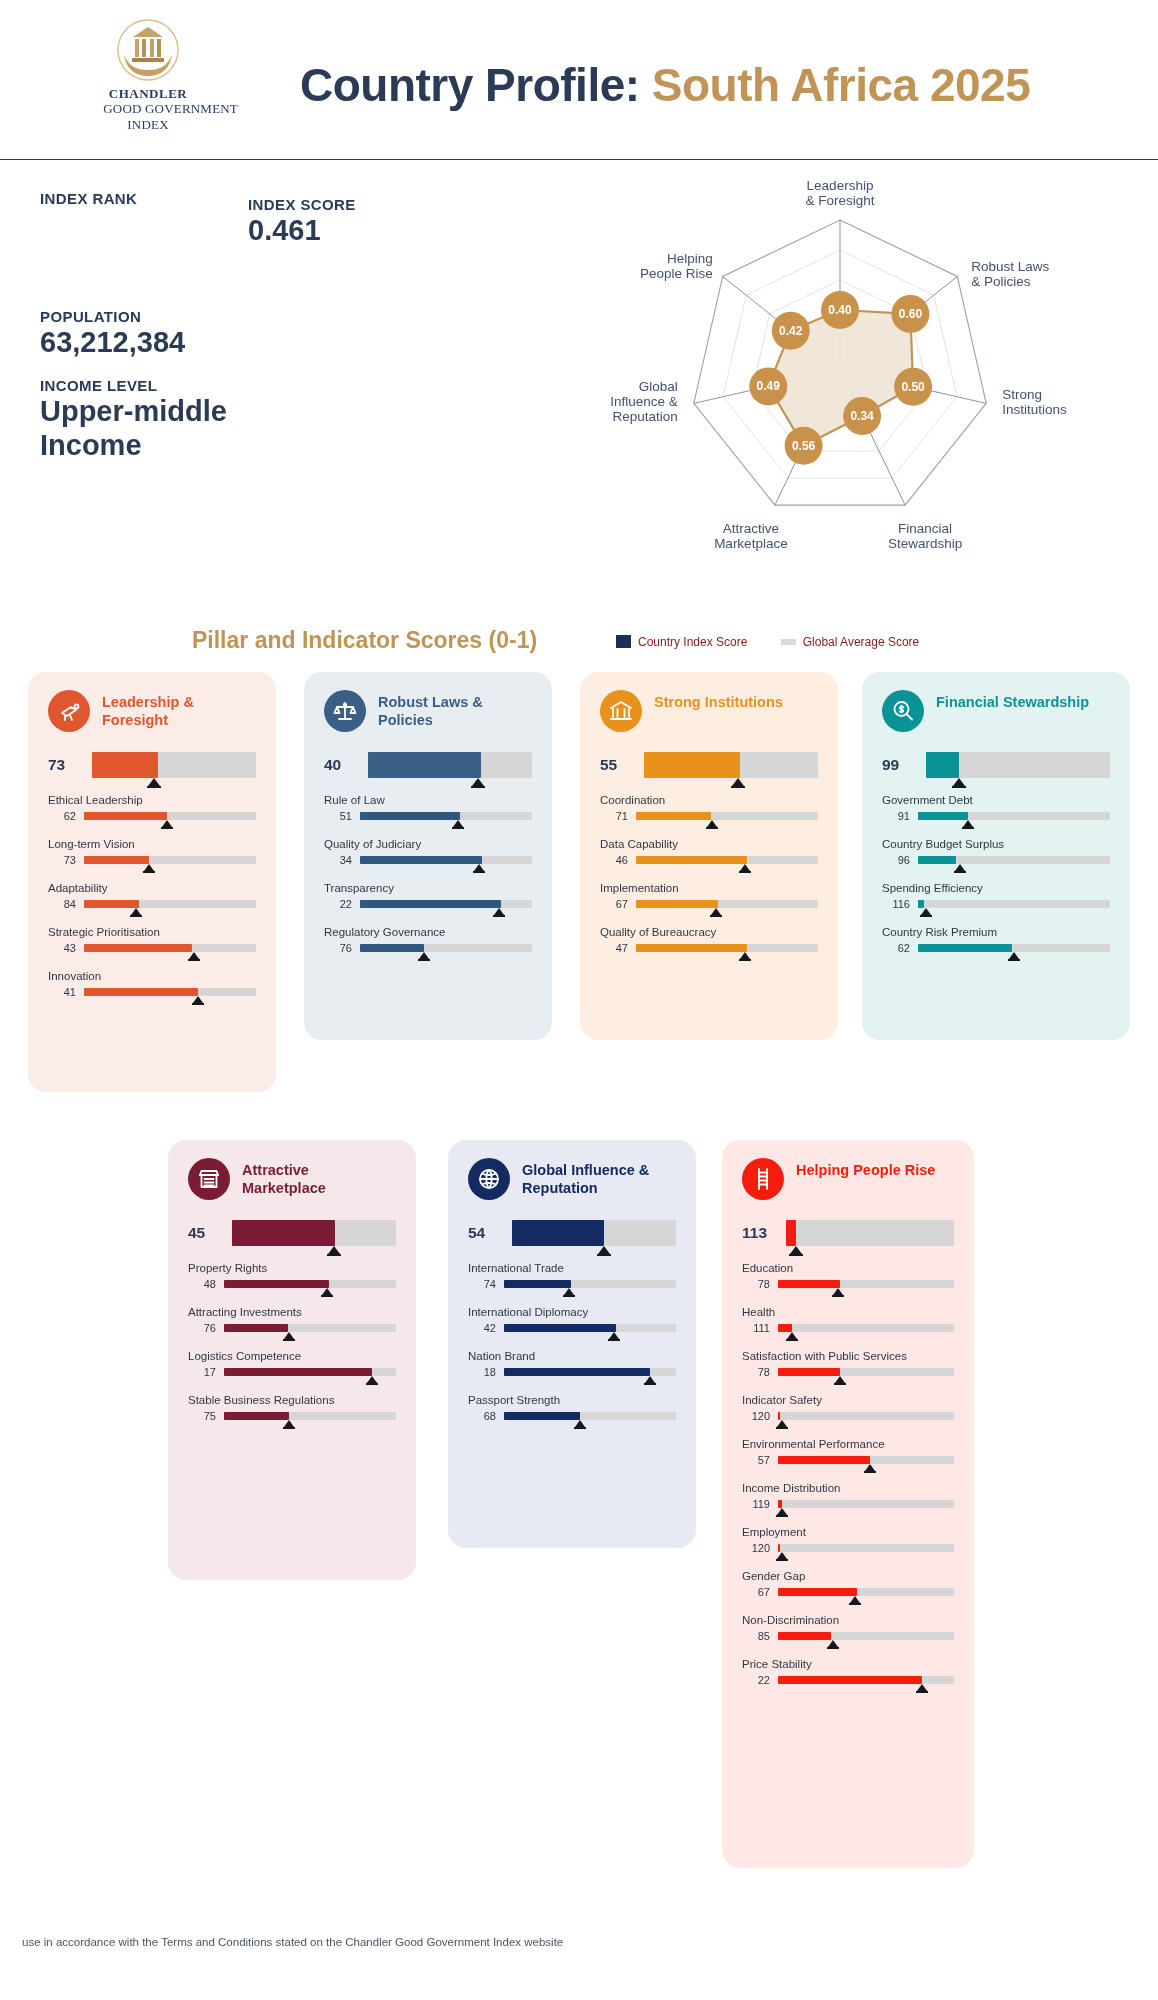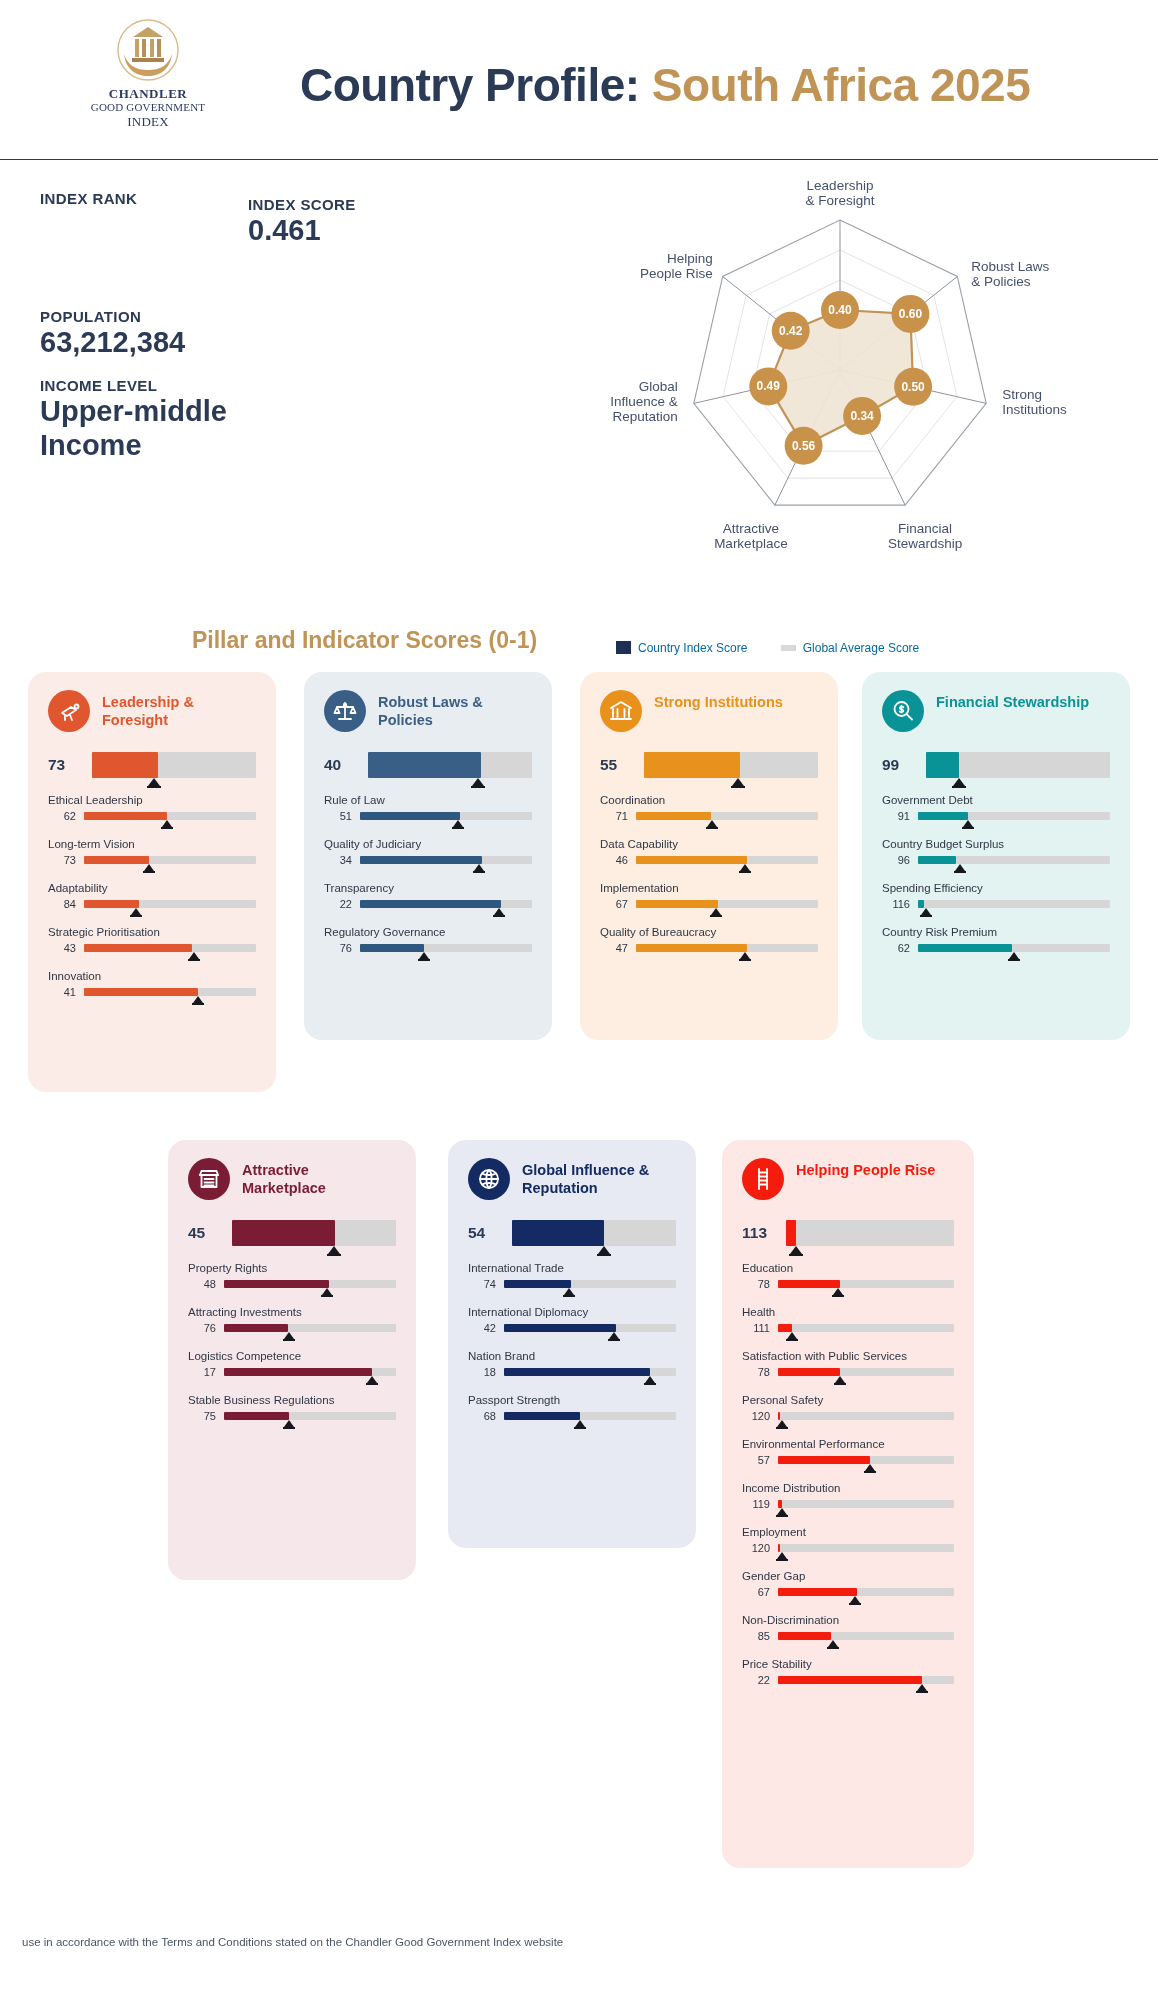--- a/index.html
+++ b/index.html
@@ -14,21 +14,21 @@
 
   
   .header { position: relative; height: 188px; }
   .logo-wrap {
     position: absolute; left: 58px; top: 18px;
     width: 180px; text-align: center;
   }
   .logo-mark { width: 64px; height: 64px; margin: 0 auto 4px; display: block; }
   .logo-text { font-family: "Liberation Serif", serif; color: #2b3a63; line-height: 1.18; }
   .logo-l1 { font-size: 13px; font-weight: 700; letter-spacing: .5px; }
-  .logo-l2 { font-size: 11px; letter-spacing: .2px; }
+  .logo-l2 { font-size: 13px; letter-spacing: .2px; text-align: right; }
   .logo-l3 { font-size: 13px; letter-spacing: .2px; }
 
   .main-title {
     position: absolute; left: 300px; top: 58px; right: 20px;
     font-size: 46px; font-weight: 600; letter-spacing: -0.5px;
     white-space: nowrap;
   }
   .main-title .t-dark { color: #2b3a55; }
   .main-title .t-gold { color: #c09356; }
 
@@ -73,21 +73,21 @@
     font-size: 13.5px; fill: #44506d; font-family: "Liberation Sans", sans-serif;
   }
   .r-val { font-size: 12px; fill: #ffffff; font-weight: 700; font-family:"Liberation Sans",sans-serif;}
 
   
   .sec-head { position: absolute; left: 0; top: 625px; width: 1158px; height: 40px; }
   .sec-title {
     position: absolute; left: 192px; top: 2px;
     font-size: 23px; font-weight: 700; color: #c09356;
   }
-  .legend { position: absolute; left: 608px; top: 16px; font-size: 12px; color: #0369a1; padding-left: 8px; }
+  .legend { position: absolute; left: 608px; top: 10px; font-size: 12px; color: #7f1d1d; padding-left: 8px; }
   .legend span.swatch {
     display: inline-block; width: 15px; height: 13px; vertical-align: -2px; margin-right: 7px;
   }
   .legend .lg-item { display: inline-block; margin-right: 30px; }
   .sw-country { background: #1e2f56; }
   .sw-global { background: #d9d9d9; height: 6px !important; vertical-align: 1px !important;}
 
   
   .cards-row1 { position: absolute; left: 0; top: 672px; width: 1158px; height: 445px; }
   .cards-row2 { position: absolute; left: 0; top: 1140px; width: 1158px; height: 470px; }
@@ -753,21 +753,21 @@
           <div class="ind-rank">78</div>
           <div class="ind-bar-wrap">
             <div class="ind-track">
               <div class="ind-fill" style="width:35%;background:#f41c0c"></div>
               <div class="marker-sm" style="left:35%"></div>
             </div>
           </div>
         </div>
       </div>
       <div class="ind">
-        <div class="ind-label">Personal Safety</div>
+        <div class="ind-label">Indicator Safety</div>
         <div class="ind-row">
           <div class="ind-rank">120</div>
           <div class="ind-bar-wrap">
             <div class="ind-track">
               <div class="ind-fill" style="width:1%;background:#f41c0c"></div>
               <div class="marker-sm" style="left:2%"></div>
             </div>
           </div>
         </div>
       </div>

